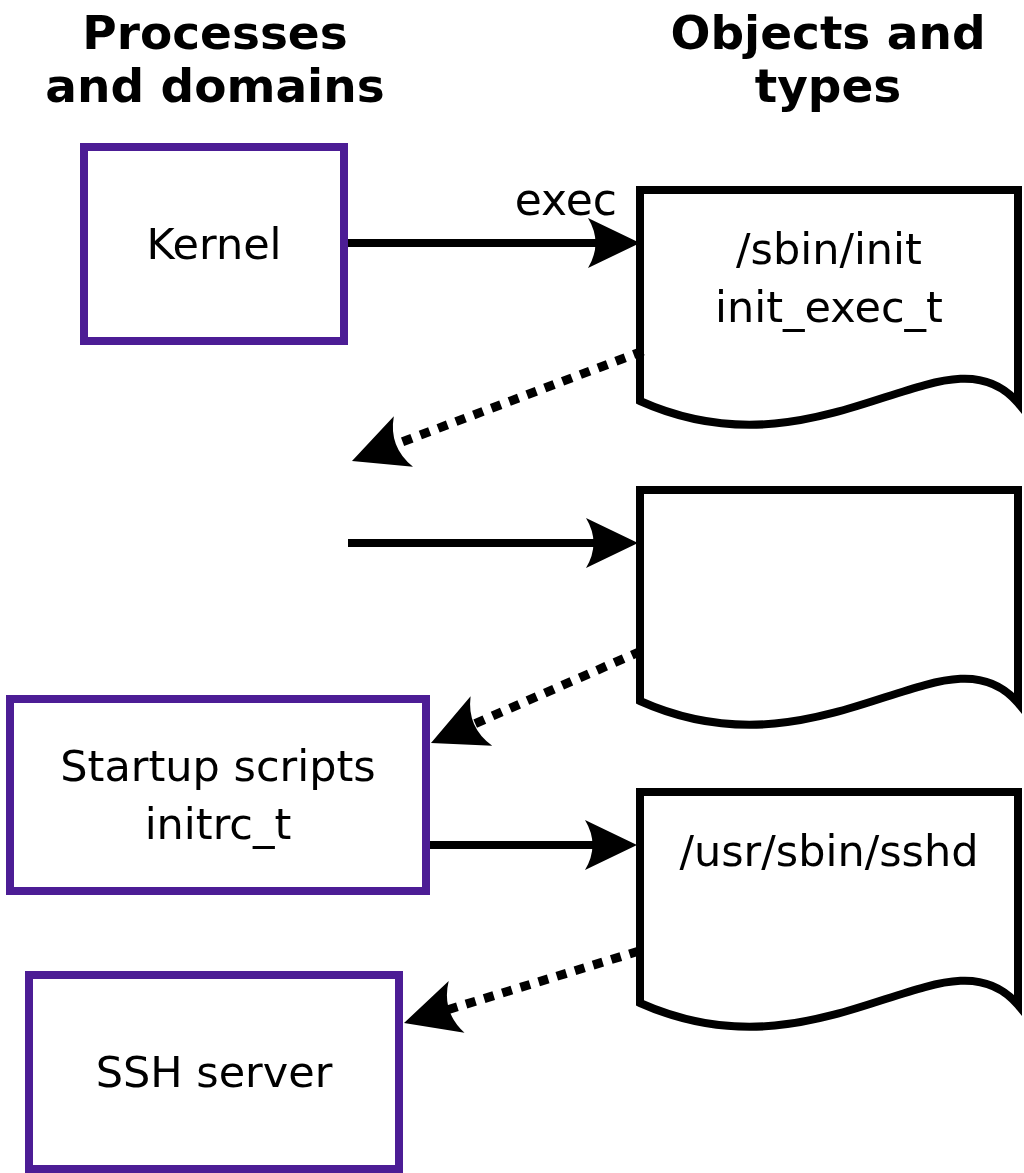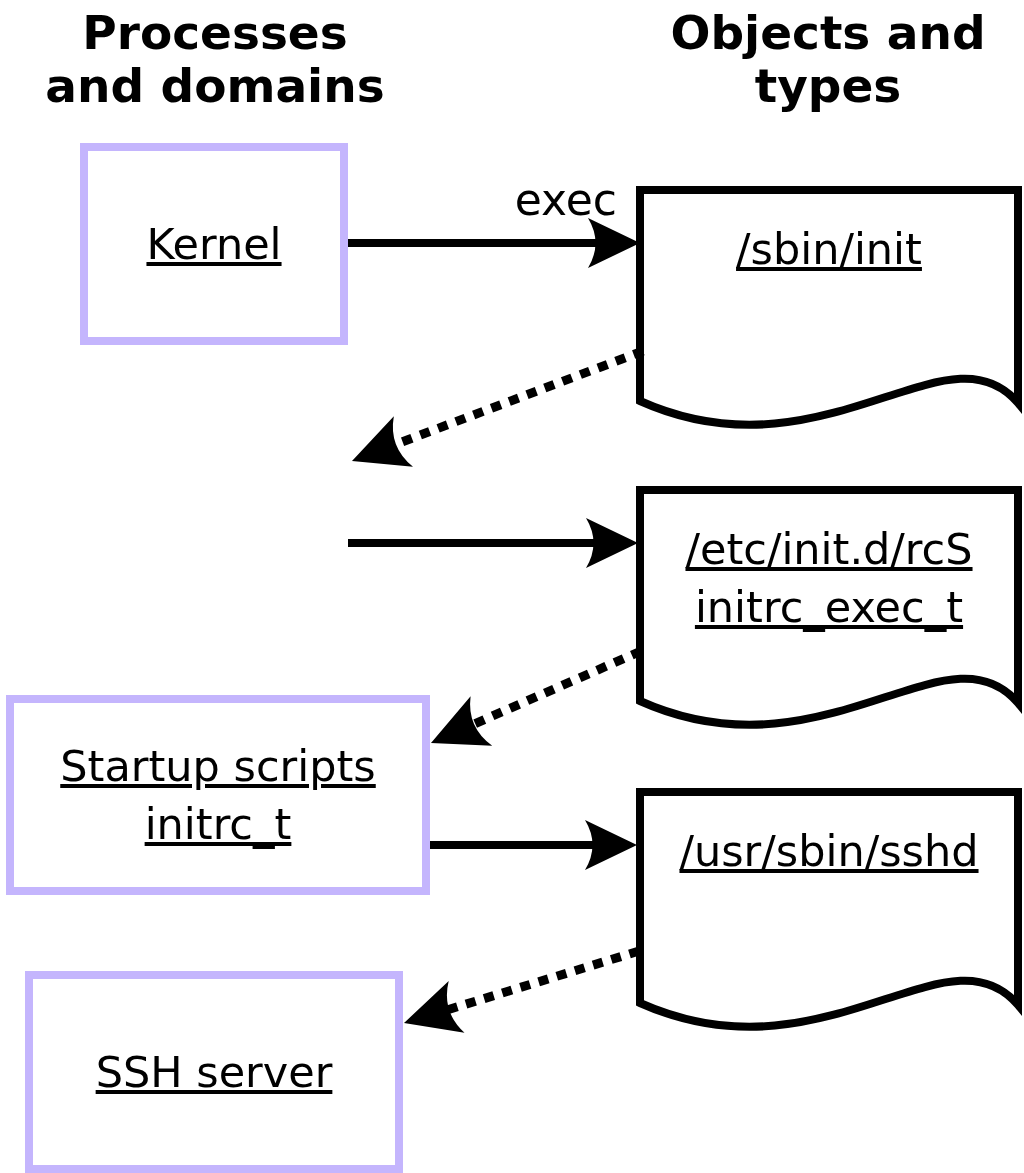--- a/index.html
+++ b/index.html
@@ -6,28 +6,28 @@
   .canvas{
     position:relative;width:1024px;height:1173px;background:#ffffff;
     font-family:"DejaVu Sans","Liberation Sans",sans-serif;color:#000;
     overflow:hidden;
   }
   .hdr{
     position:absolute;text-align:center;font-weight:700;
     font-size:47px;line-height:53px;white-space:pre-line;
   }
   .pbox{
-    position:absolute;border:8px solid #c4b5fd;box-sizing:border-box;background:#fff;
+    position:absolute;border:8px solid #4c1d95;box-sizing:border-box;background:#fff;
     display:flex;flex-direction:column;align-items:center;justify-content:center;
-    font-size:43px;line-height:58px;text-align:center;text-decoration:underline;
+    font-size:43px;line-height:58px;text-align:center;
   }
   .doc{position:absolute;}
   .docpath{fill:#ffffff;stroke:#000000;stroke-width:8;}
   .dtxt{
-    position:absolute;text-align:center;font-size:43px;line-height:58px;text-decoration:underline;
+    position:absolute;text-align:center;font-size:43px;line-height:58px;
   }
   .exec-label{
     position:absolute;text-align:right;font-size:44px;line-height:48px;
   }
   .arrows{position:absolute;left:0;top:0;}
   .solid-line{stroke:#000;stroke-width:8;fill:none;}
   .dotted-line{stroke:#000;stroke-width:9;fill:none;stroke-dasharray:10 9;}
   .head{fill:#000;stroke:none;}
 </style>
 </head>
@@ -87,22 +87,19 @@
     <div>initrc_t</div>
   </div>
   <div class="pbox" style="left:25px;top:971px;width:378px;height:202px">
     <div>SSH server</div>
   </div>
 
   <div class="exec-label" style="left:377px;top:176px;width:240px">exec</div>
 
   <div class="dtxt" style="left:640px;top:220px;width:378px">
     <div>/sbin/init</div>
-  </div>
-  <div class="dtxt" style="left:640px;top:520px;width:378px">
-    <div>/etc/init.d/rcS</div>
-    <div>initrc_exec_t</div>
+    <div>init_exec_t</div>
   </div>
   <div class="dtxt" style="left:640px;top:822px;width:378px">
     <div>/usr/sbin/sshd</div>
   </div>
 
 </div>
 
 </body></html>

